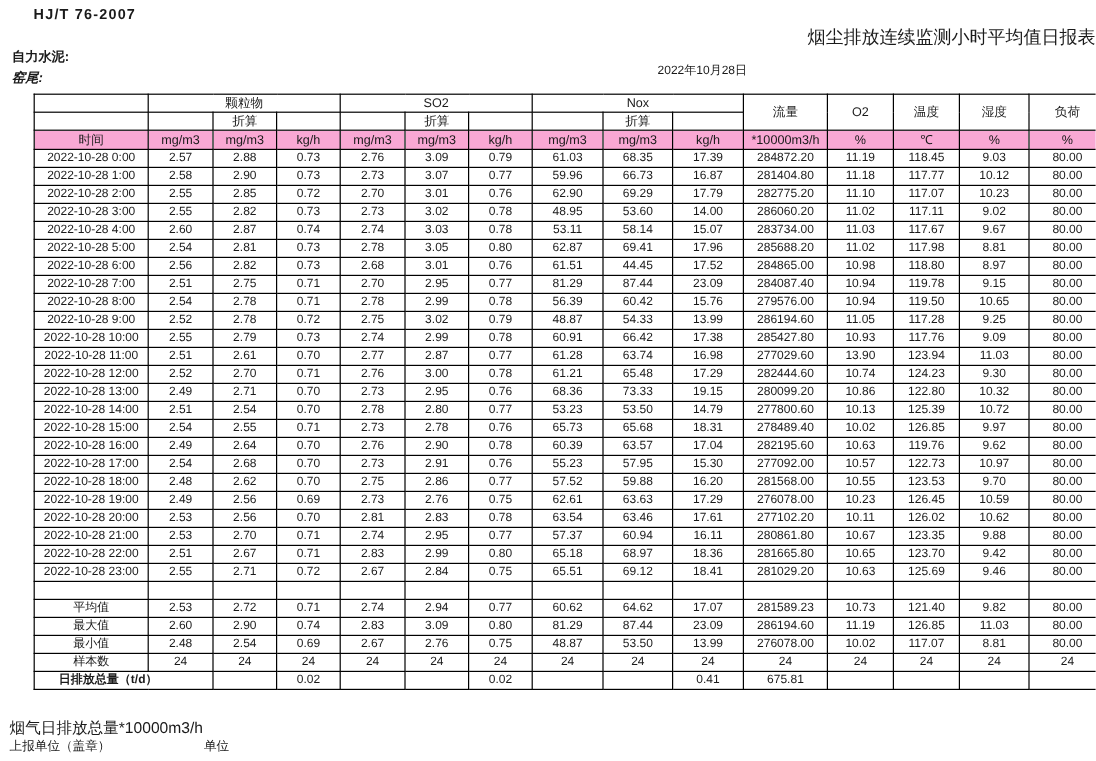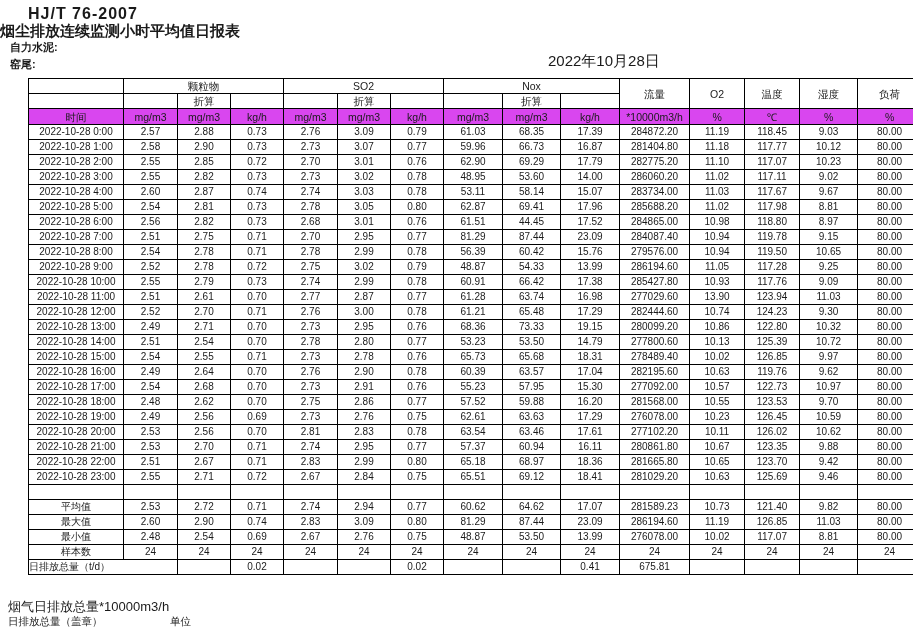--- a/index.html
+++ b/index.html
@@ -1,28 +1,28 @@
 <!DOCTYPE html>
 <html><head>
 <meta charset="utf-8">
 <style>
   html,body{margin:0;padding:0;background:#fff;}
   body{width:913px;height:634px;position:relative;overflow:hidden;
        font-family:"Liberation Sans",sans-serif;color:#1a1a1a;}
-  .doc-code{position:absolute;left:28px;top:5px;font-size:16px;font-weight:bold;letter-spacing:1px;}
-  .title{position:absolute;left:0;top:22px;width:913px;text-align:left;font-size:15px;font-weight:bold;}
+  .doc-code{position:absolute;left:28px;top:5px;font-size:12px;font-weight:bold;letter-spacing:1px;}
+  .title{position:absolute;left:0;top:22px;width:913px;text-align:right;font-size:15px;font-weight:normal;}
   .company{position:absolute;left:10px;top:40px;font-size:11px;font-weight:bold;}
-  .site{position:absolute;left:10px;top:57px;font-size:11px;font-weight:bold;}
-  .date{position:absolute;left:548px;top:52px;font-size:15px;}
+  .site{position:absolute;left:10px;top:57px;font-size:11px;font-weight:bold;font-style:italic;}
+  .date{position:absolute;left:548px;top:52px;font-size:10px;}
   table{border-collapse:collapse;table-layout:fixed;width:893px;position:absolute;left:28px;top:78px;}
   td{border:1px solid #000;font-size:10px;text-align:center;height:14px;line-height:14px;
      padding:0 1px;white-space:nowrap;overflow:hidden;}
   thead td{font-size:10.5px;}
-  tr.units-row td{background:#d946ef;height:15px;}
-  td.left{text-align:left;padding-left:0;}
+  tr.units-row td{background:#f9a8d4;height:15px;}
+  td.left{text-align:left;padding-left:20px;font-weight:bold;}
   .footer-note1{position:absolute;left:8px;top:598px;font-size:13px;}
   .footer-note2{position:absolute;left:8px;top:615px;font-size:10.5px;}
   .footer-note3{position:absolute;left:170px;top:615px;font-size:10.5px;font-family:Liberation Serif, serif;}
 </style>
 </head>
 <body>
 
 <div class="doc-code">HJ/T  76-2007</div>
 <div class="title">烟尘排放连续监测小时平均值日报表</div>
 <div class="company">自力水泥:</div>
@@ -596,14 +596,14 @@
         <td>675.81</td>
         <td></td>
         <td></td>
         <td></td>
         <td></td>
       </tr>
     </tbody>
 </table>
 
 <div class="footer-note1">烟气日排放总量*10000m3/h</div>
-<div class="footer-note2">日排放总量（盖章）</div>
+<div class="footer-note2">上报单位（盖章）</div>
 <div class="footer-note3">单位</div>
 
 </body></html>

